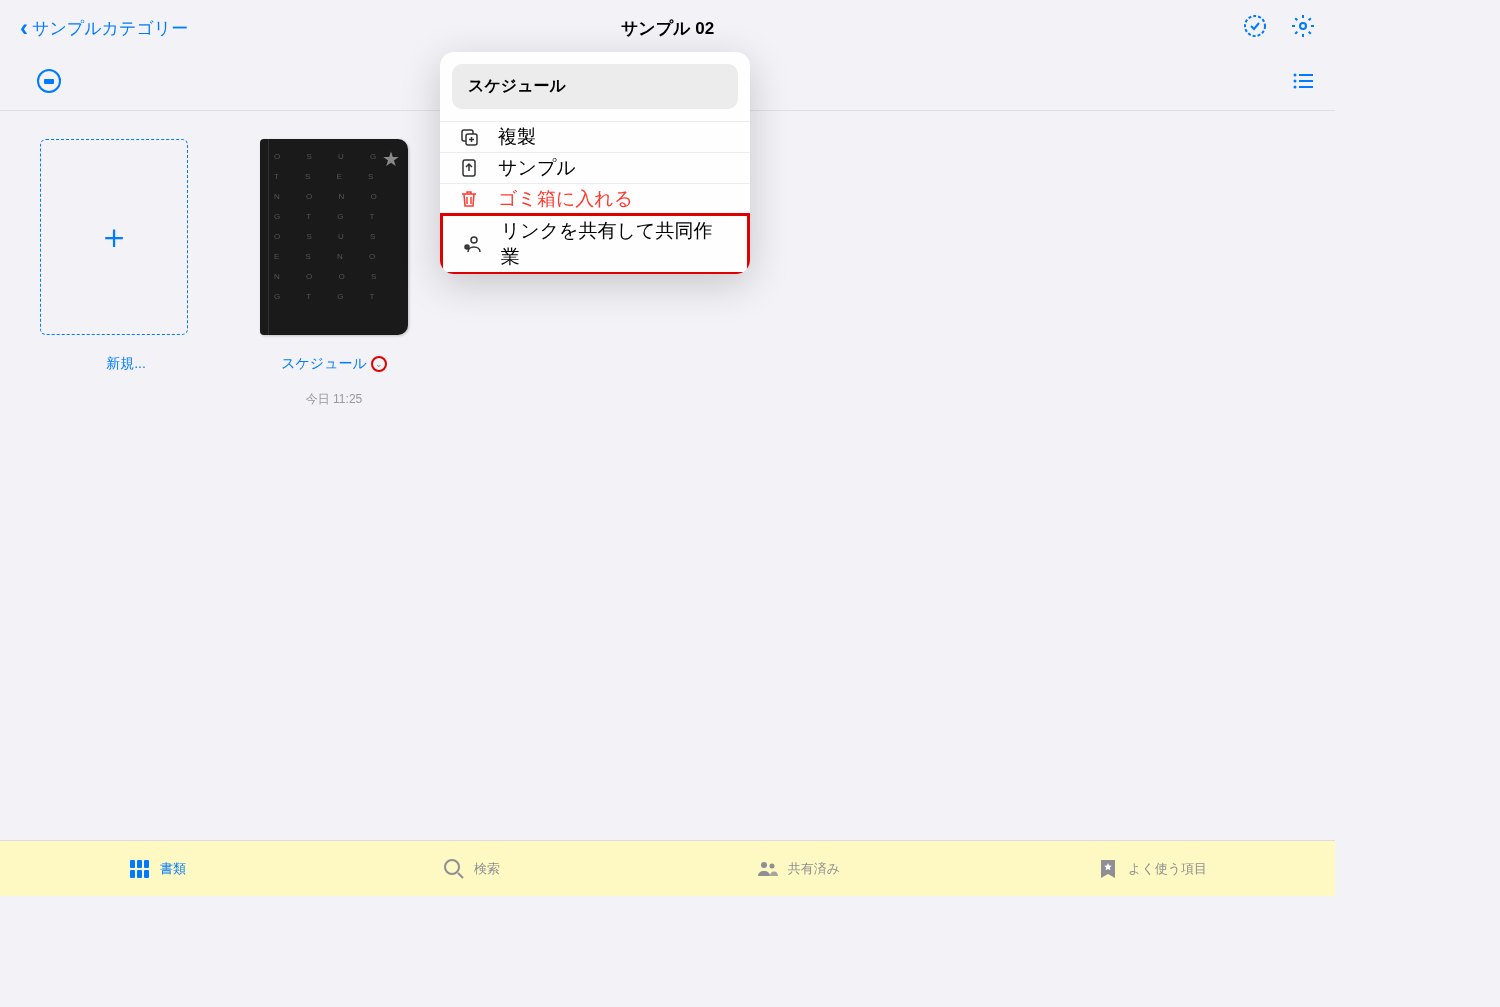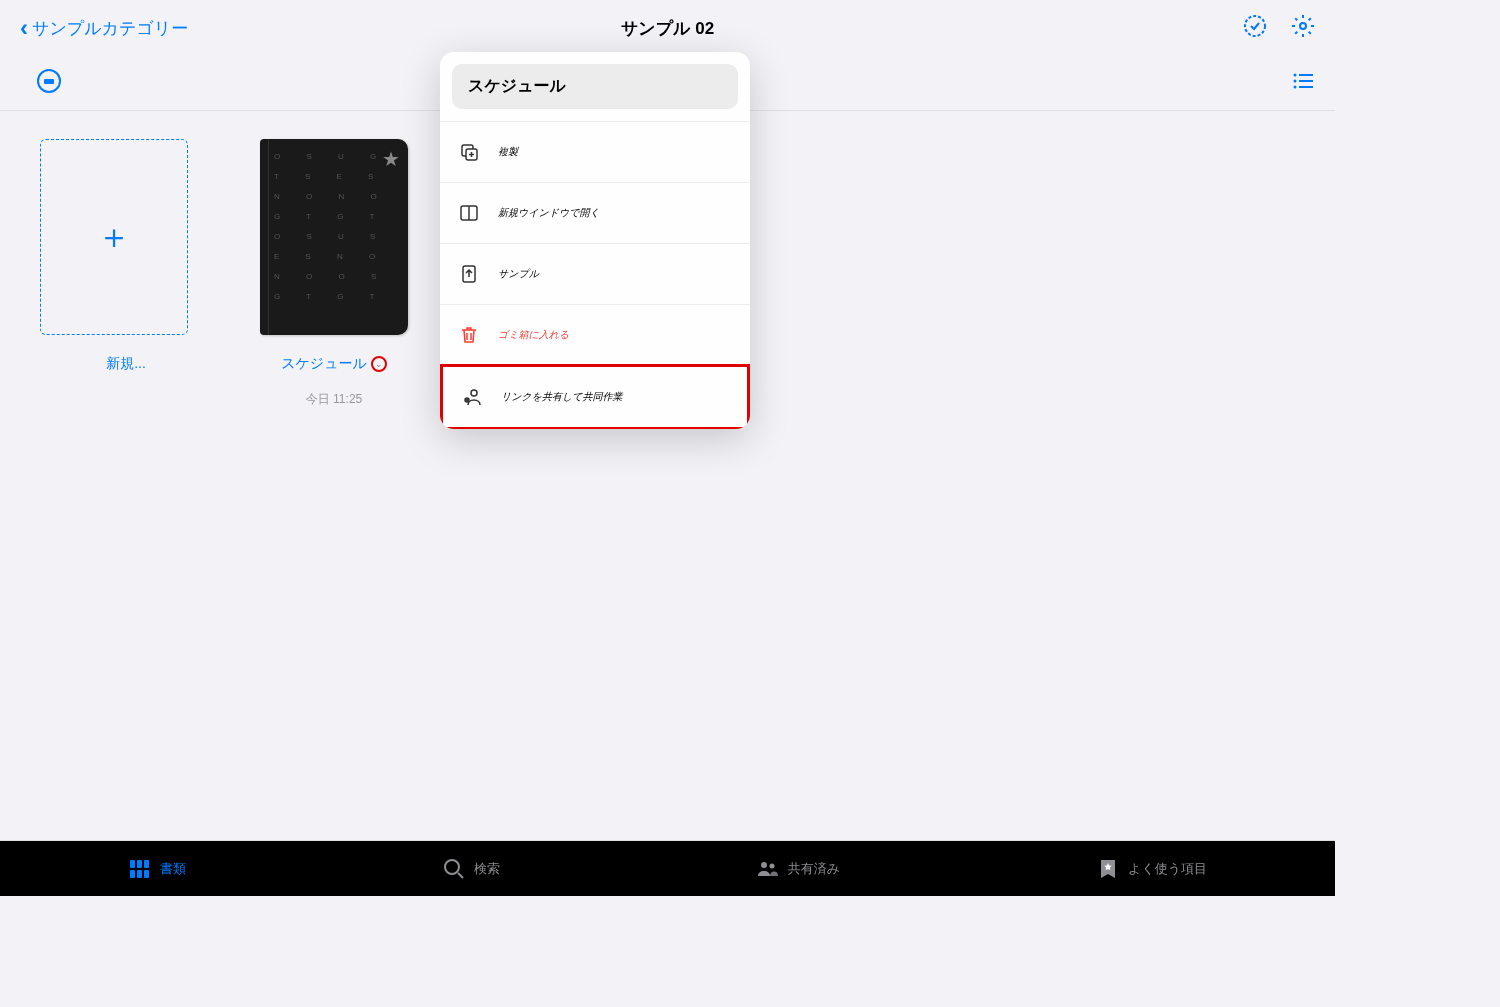--- a/index.html
+++ b/index.html
@@ -200,26 +200,25 @@
       background: #ececec;
       margin: 12px;
       border-radius: 10px;
       padding: 12px 16px;
       font-weight: 600;
       font-size: 16px;
     }
     .menu-item {
       display: flex;
       align-items: center;
-      padding: 19px 18px;
+      padding: 2px 18px;
       border-top: 1px solid #ececec;
       cursor: pointer;
-      font-size: 10px;
+      font-size: 19px;
       gap: 18px;
-      font-style: italic;
     }
     .menu-item:first-of-type {
       border-top: none;
     }
     .menu-icon {
       width: 22px;
       height: 22px;
       display: flex;
       align-items: center;
       justify-content: center;
@@ -236,21 +235,21 @@
     }
     .menu-item.danger .menu-icon {
       color: #ff3b30;
     }
     .bottom-bar {
       position: absolute;
       bottom: 0;
       left: 0;
       right: 0;
       height: 56px;
-      background: #000000;
+      background: #fef9c3;
       border-top: 1px solid #ddd;
       display: flex;
       align-items: center;
       justify-content: space-around;
     }
     .bottom-tab {
       display: flex;
       align-items: center;
       gap: 8px;
       color: #8e8e93;
@@ -346,29 +345,20 @@
       <svg width="20" height="20" viewBox="0 0 20 20" fill="none" stroke="currentColor" stroke-width="1.5">
           <rect x="3" y="3" width="11" height="11" rx="2"></rect>
           <rect x="7" y="7" width="11" height="11" rx="2" fill="#fefefe"></rect>
           <path d="M12.5 10v5M10 12.5h5"></path>
         </svg>
     </span>
     <span>複製</span>
   </div>
 
 
-  <div class="menu-item">
-    <span class="menu-icon">
-      <svg width="20" height="20" viewBox="0 0 20 20" fill="none" stroke="currentColor" stroke-width="1.5">
-          <rect x="2" y="3" width="16" height="14" rx="2"></rect>
-          <path d="M10 3v14"></path>
-        </svg>
-    </span>
-    <span>新規ウインドウで開く</span>
-  </div>
 
   <div class="menu-item">
     <span class="menu-icon">
       <svg width="20" height="20" viewBox="0 0 20 20" fill="none" stroke="currentColor" stroke-width="1.5">
           <rect x="4" y="2" width="12" height="16" rx="2"></rect>
           <path d="M10 13V6m-3 3l3-3 3 3"></path>
         </svg>
     </span>
     <span>サンプル</span>
   </div>

